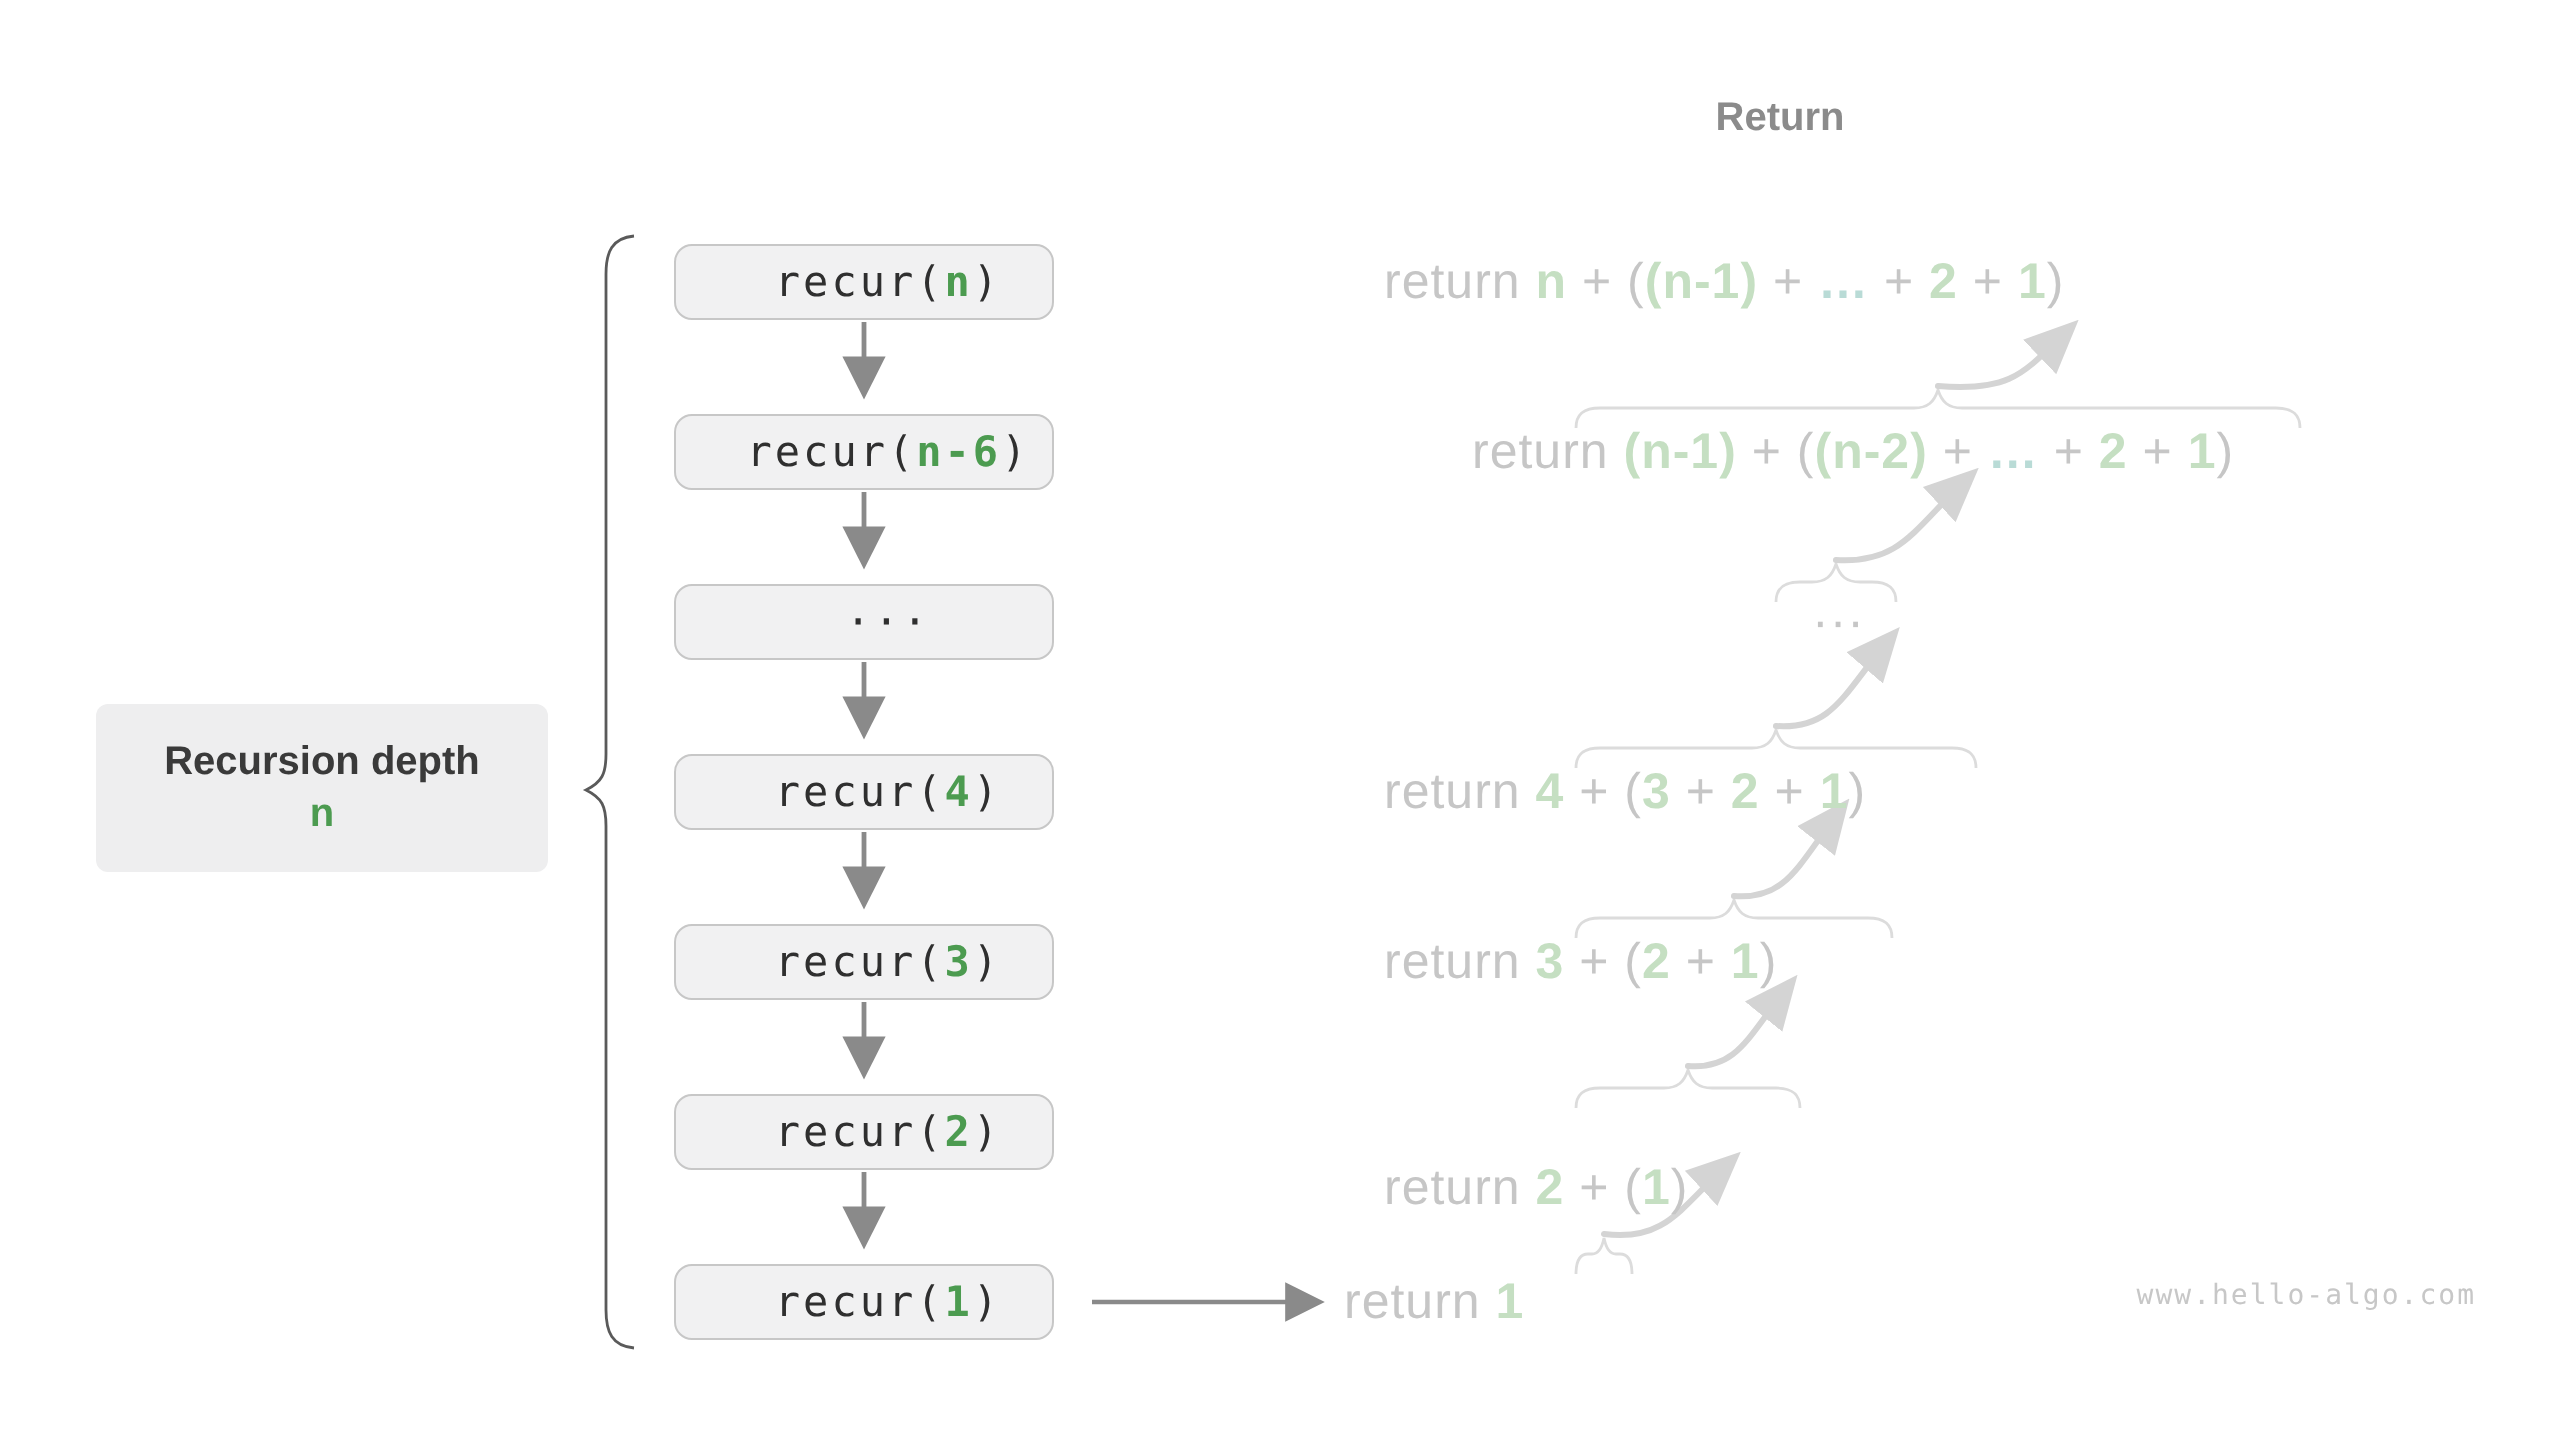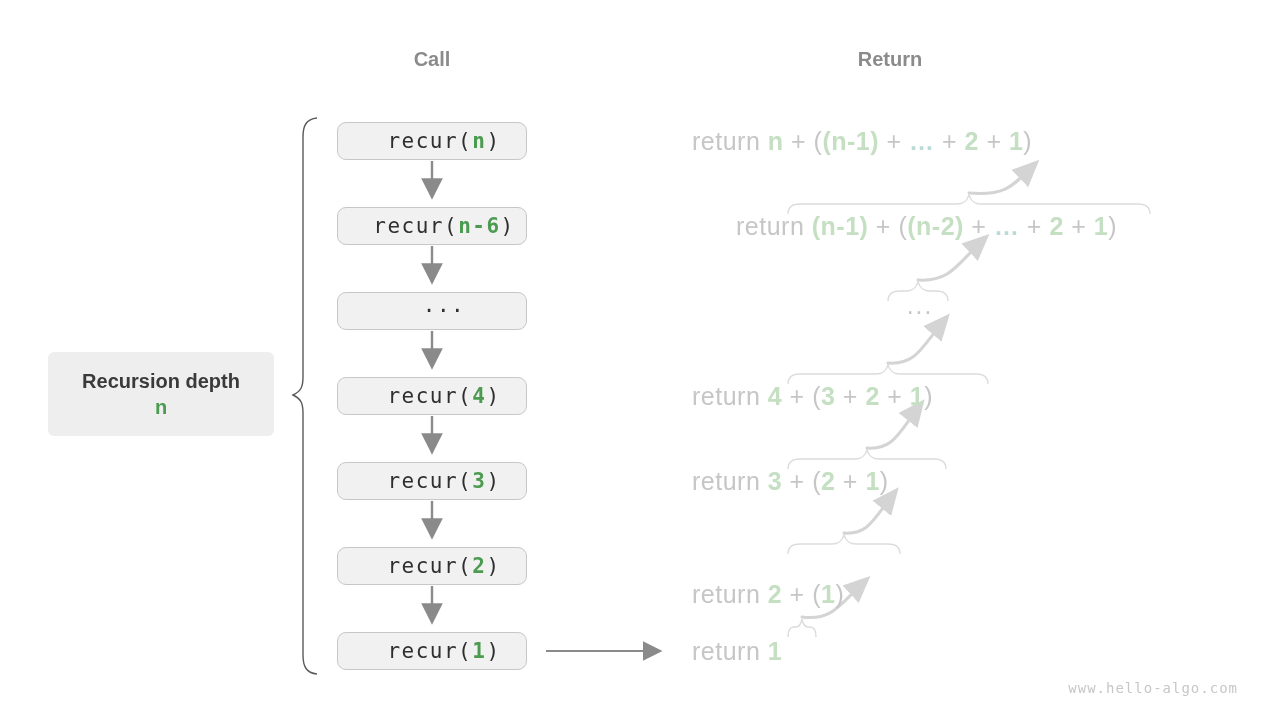--- a/index.html
+++ b/index.html
@@ -26,21 +26,21 @@
 
   .depth-box{position:absolute;left:48px;top:352px;width:226px;height:84px;box-sizing:border-box;
              background:#eeeeef;border-radius:6px;display:flex;flex-direction:column;
              align-items:center;justify-content:center;gap:3px;}
   .depth-title{font-size:20px;font-weight:700;color:#3a3a3a;}
   .depth-value{font-size:20px;font-weight:700;color:#4c9b50;}
 
   .trigger{position:absolute;left:505px;top:596px;width:210px;text-align:center;
            font-size:19px;font-weight:700;color:#6e6e6e;}
 
-  .watermark{position:absolute;right:42px;top:680px;font-family:"DejaVu Sans Mono",monospace;
+  .watermark{position:absolute;right:42px;top:640px;font-family:"DejaVu Sans Mono",monospace;
              font-size:14px;letter-spacing:1px;color:#c7c7c7;}
 </style>
 </head>
 <body>
 
 <div class="canvas">
 
   <svg class="overlay" width="1280" height="720">
     <defs>
       <marker id="ah-dark" markerWidth="9" markerHeight="9" refX="7" refY="4.5" orient="auto">
@@ -77,21 +77,20 @@
     <g stroke="#d4d4d4" stroke-width="3" fill="none" stroke-linecap="round">
       <path d="M 969 193 C 1007 196 1012 186 1035 164" marker-end="url(#ah-light)"></path>
       <path d="M 918 280 C 951 282 957 264 985 238" marker-end="url(#ah-light)"></path>
       <path d="M 888 363 C 917 365 922 346 946 318" marker-end="url(#ah-light)"></path>
       <path d="M 867 448 C 894 450 899 432 921 404" marker-end="url(#ah-light)"></path>
       <path d="M 844 533 C 869 535 874 518 895 492" marker-end="url(#ah-light)"></path>
       <path d="M 802 617 C 833 621 840 604 866 580" marker-end="url(#ah-light)"></path>
     </g>
   </svg>
 
-  <div class="hdr hdr-call">Call</div>
   <div class="hdr hdr-return">Return</div>
 
   <div class="depth-box">
     <div class="depth-title">Recursion depth</div>
     <div class="depth-value">n</div>
   </div>
 
   <div id="call-col">
       <div class="call-box" style="top: 122px;"><span class="ct">recur(</span><span class="cn">n</span><span class="ct">)</span></div>
       <div class="call-box" style="top: 207px;"><span class="ct">recur(</span><span class="cn">n-6</span><span class="ct">)</span></div>
@@ -102,19 +101,19 @@
       <div class="call-box" style="top: 632px;"><span class="ct">recur(</span><span class="cn">1</span><span class="ct">)</span></div>
     </div>
 
   <div id="ret-col">
       <div class="ret-row" style="top: 127px; left: 692px;"><span class="kw">return </span><span class="val">n</span><span class="kw"> + </span><span class="kw">(</span><span class="val">(n-1)</span><span class="kw"> + </span><span class="etc">…</span><span class="kw"> + </span><span class="val">2</span><span class="kw"> + </span><span class="val">1</span><span class="kw">)</span></div>
       <div class="ret-row" style="top: 212px; left: 692px; margin-left: 44px;"><span class="kw">return </span><span class="val">(n-1)</span><span class="kw"> + </span><span class="kw">(</span><span class="val">(n-2)</span><span class="kw"> + </span><span class="etc">…</span><span class="kw"> + </span><span class="val">2</span><span class="kw"> + </span><span class="val">1</span><span class="kw">)</span></div>
       <div class="ret-row" style="top: 297px; left: 906px;"><span class="kw">···</span></div>
       <div class="ret-row" style="top: 382px; left: 692px;"><span class="kw">return </span><span class="val">4</span><span class="kw"> + </span><span class="kw">(</span><span class="val">3</span><span class="kw"> + </span><span class="val">2</span><span class="kw"> + </span><span class="val">1</span><span class="kw">)</span></div>
       <div class="ret-row" style="top: 467px; left: 692px;"><span class="kw">return </span><span class="val">3</span><span class="kw"> + </span><span class="kw">(</span><span class="val">2</span><span class="kw"> + </span><span class="val">1</span><span class="kw">)</span></div>
       <div class="ret-row" style="top: 580px; left: 692px;"><span class="kw">return </span><span class="val">2</span><span class="kw"> + </span><span class="kw">(</span><span class="val">1</span><span class="kw">)</span></div>
-      <div class="ret-row" style="top: 637px; left: 692px;"><span class="kw">return </span><span class="val">1</span></div>
+      <div class="ret-row" style="top: 637px; left: 672px;"><span class="kw">return </span><span class="val">1</span></div>
     </div>
 
 
   <div class="watermark">www.hello-algo.com</div>
 
 </div>
 
 </body></html>

